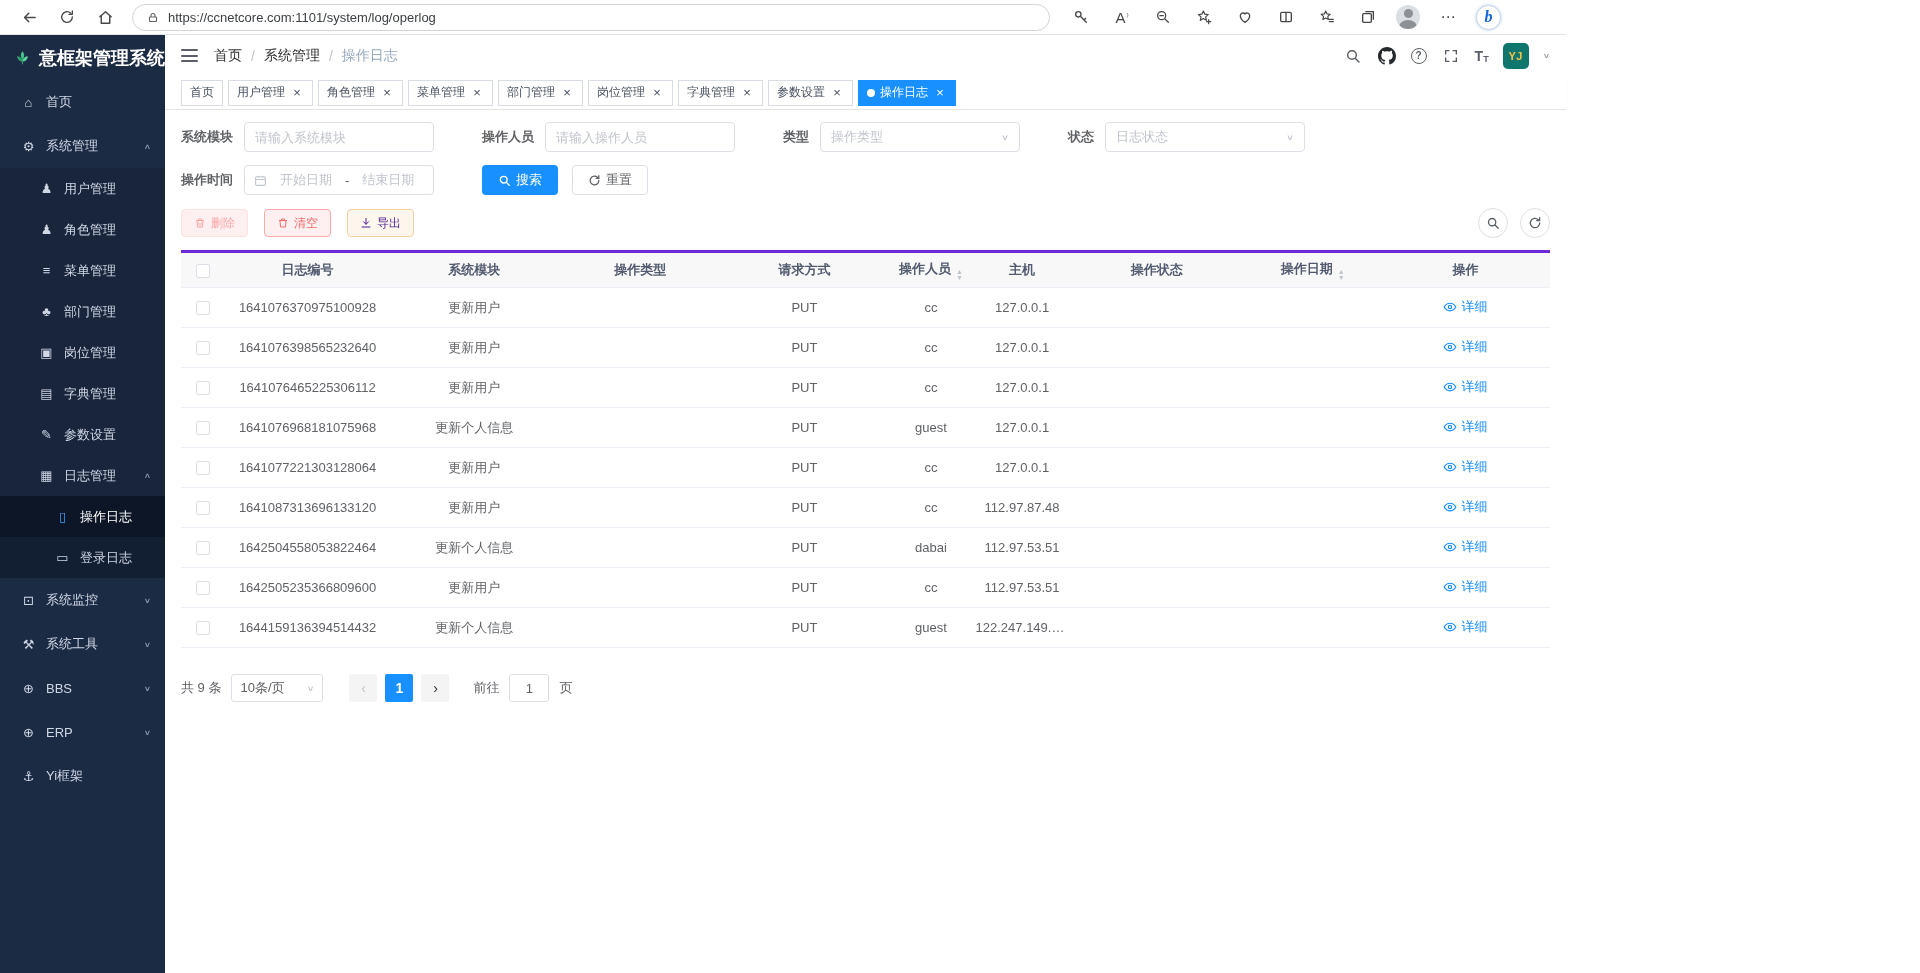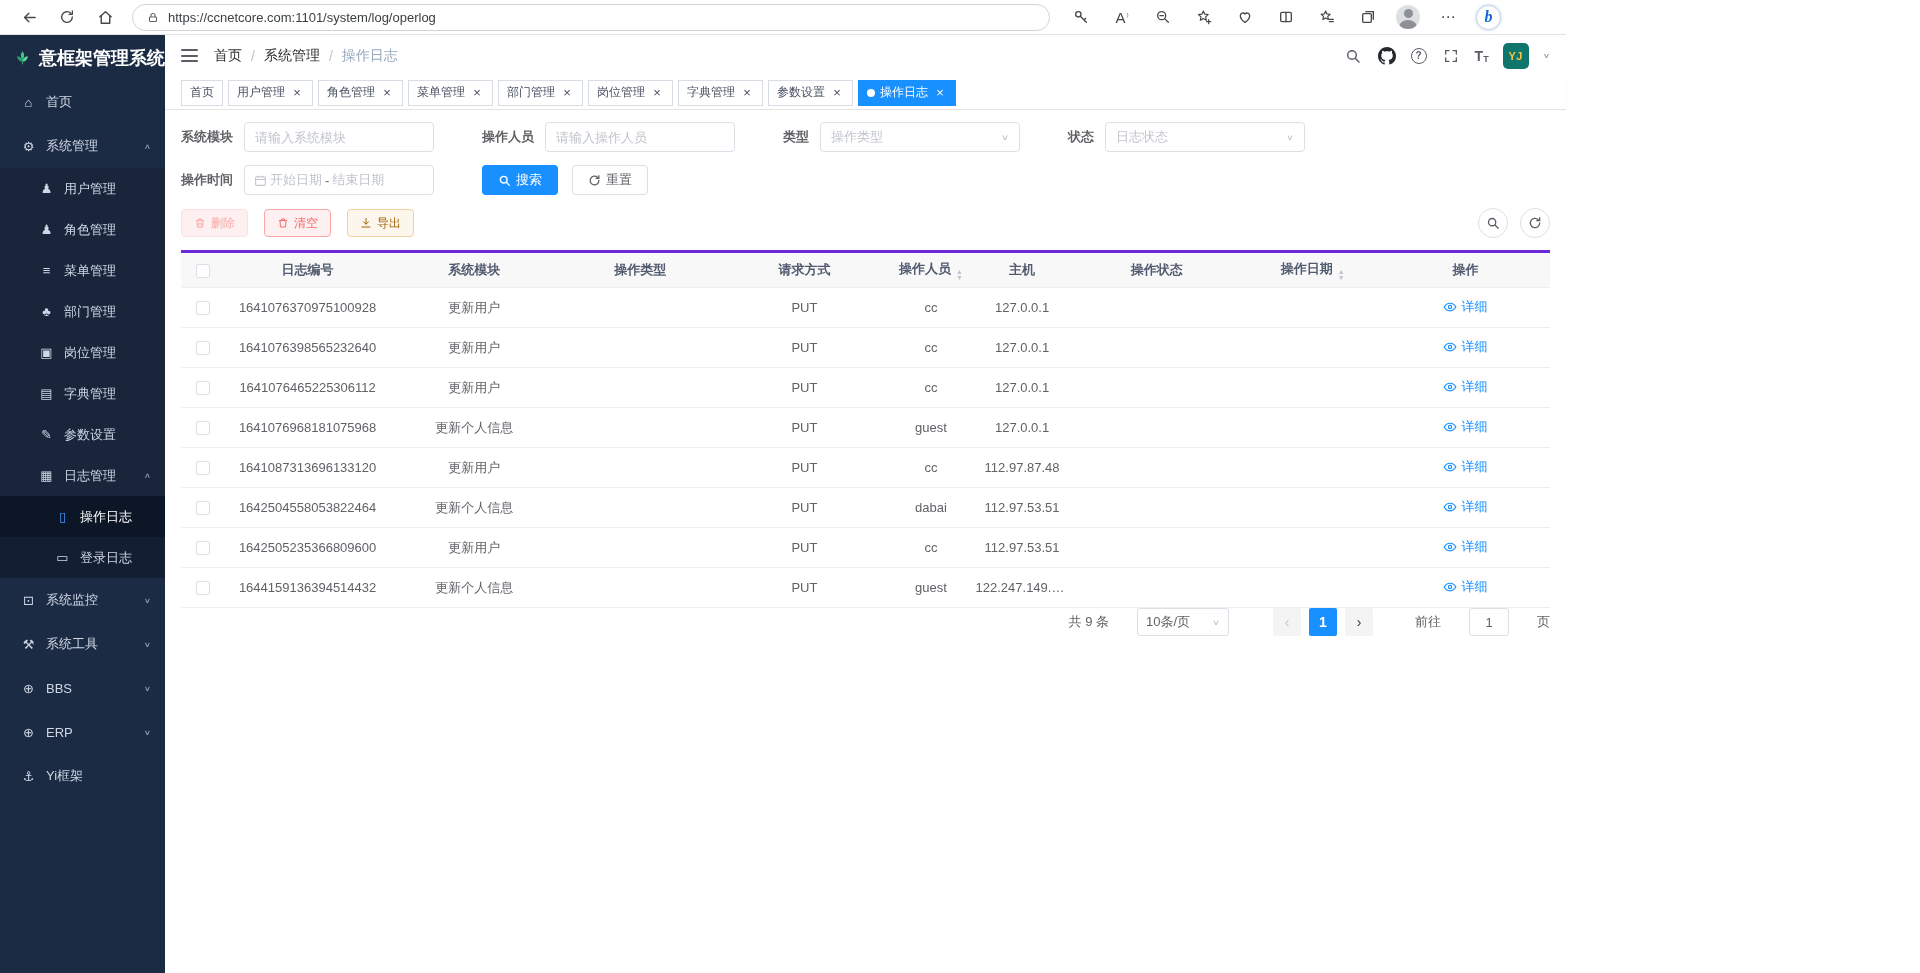--- a/index.html
+++ b/index.html
@@ -63,43 +63,43 @@
   
   .content{flex:1;padding:12px 16px 0;background:#fff;min-height:0;}
 
   .f-row{display:flex;align-items:center;margin-bottom:13px;}
   .f-group{display:flex;align-items:center;margin-right:48px;}
   .f-label{margin-right:11px;font-size:13px;font-weight:700;color:#606266;white-space:nowrap;}
   .f-input{width:190px;height:30px;border:1px solid #dcdfe6;border-radius:4px;padding:0 10px;font-size:13px;color:#606266;outline:none;}
   .f-input::placeholder{color:#c0c4cc;}
   .f-select{width:200px;height:30px;border:1px solid #dcdfe6;border-radius:4px;display:flex;align-items:center;justify-content:space-between;padding:0 10px;font-size:13px;color:#c0c4cc;cursor:pointer;background:#fff;}
   .chev{color:#c0c4cc;font-size:11px;transform:scaleY(.7);}
-  .f-date{width:190px;height:30px;border:1px solid #dcdfe6;border-radius:4px;display:flex;align-items:center;gap:3px;padding:0 9px;font-size:13px;color:#c0c4cc;cursor:pointer;background:#fff;}
+  .f-date{width:190px;height:30px;border:1px solid #dcdfe6;border-radius:4px;display:flex;align-items:center;gap:13px;padding:0 9px;font-size:13px;color:#c0c4cc;cursor:pointer;background:#fff;}
   .f-date .dsep{color:#606266;}
   .btn{height:30px;display:inline-flex;align-items:center;gap:5px;padding:0 15px;border-radius:4px;font-size:13px;border:1px solid transparent;cursor:pointer;background:#fff;}
   .btn-primary{background:#1890ff;color:#fff;}
   .btn-default{border-color:#dcdfe6;color:#606266;margin-left:14px;}
 
   .toolbar{display:flex;align-items:center;margin:6px 0 12px;}
   .btn-sm{height:28px;padding:0 12px;font-size:12px;border-radius:4px;display:inline-flex;align-items:center;gap:5px;margin-right:16px;border:1px solid transparent;cursor:pointer;}
   .btn-danger-disabled{background:#fef0f0;border-color:#fde2e2;color:#f9a7a7;cursor:not-allowed;}
   .btn-danger-plain{background:#fef0f0;border-color:#f9a7a7;color:#f56c6c;}
-  .btn-warning-plain{background:#fdf6ec;border-color:#f3d19e;color:#a16207;font-family:Liberation Mono, monospace;}
+  .btn-warning-plain{background:#fdf6ec;border-color:#f3d19e;color:#4c1d95;font-family:Liberation Mono, monospace;}
   .tb-right{margin-left:auto;display:flex;gap:12px;}
   .circle-btn{width:30px;height:30px;border-radius:50%;border:1px solid #e0e0e0;background:#fff;display:flex;align-items:center;justify-content:center;color:#5a5e66;cursor:pointer;}
 
   table{width:100%;border-collapse:collapse;table-layout:fixed;font-size:13px;color:#606266;}
   th{background:#f8f8f9;color:#515a6e;font-weight:700;height:36px;border-top:3px solid #6d28d9;border-bottom:1px solid #ebeef5;text-align:center;white-space:nowrap;}
   td{height:40px;border-bottom:1px solid #ebeef5;text-align:center;white-space:nowrap;overflow:hidden;text-overflow:ellipsis;}
   .cb{display:inline-block;width:14px;height:14px;border:1px solid #dcdfe6;border-radius:2px;background:#fff;vertical-align:middle;cursor:pointer;}
   .sort{display:inline-flex;flex-direction:column;margin-left:5px;vertical-align:-1px;line-height:0;cursor:pointer;}
   .sort i{font-style:normal;font-size:7px;color:#c0c4cc;line-height:6px;}
   .detail{color:#1890ff;display:inline-flex;align-items:center;gap:4px;cursor:pointer;text-decoration:none;}
 
-  .pagination{display:flex;align-items:center;justify-content:flex-end;gap:28px;font-size:13px;color:#606266;padding-bottom:20px;}
+  .pagination{display:flex;align-items:center;justify-content:flex-start;gap:10px;margin-top:26px;font-size:13px;color:#606266;padding-bottom:20px;}
   .pg-size{width:92px;height:28px;border:1px solid #dcdfe6;border-radius:3px;display:flex;align-items:center;justify-content:space-between;padding:0 8px;cursor:pointer;background:#fff;}
   .pg-btn{min-width:28px;height:28px;border:none;background:#f4f4f5;color:#303133;border-radius:2px;font-size:14px;display:flex;align-items:center;justify-content:center;cursor:pointer;}
   .pg-btn.pg-disabled{color:#c0c4cc;}
   .pg-btn.pg-current{background:#1890ff;color:#fff;font-weight:700;}
   .pg-arrows{display:flex;gap:8px;margin-left:16px;}
   .pg-goto{margin-left:14px;}
   .pg-input{width:40px;height:28px;border:1px solid #dcdfe6;border-radius:3px;text-align:center;font-size:13px;color:#606266;outline:none;}
 </style>
 </head>
 <body>
@@ -543,20 +543,38 @@
                 <td><a class="detail">
                     <svg width="14" height="14" viewBox="0 0 24 24" fill="none" stroke="currentColor" stroke-width="2">
                       <path d="M2 12s3.5-6.5 10-6.5S22 12 22 12s-3.5 6.5-10 6.5S2 12 2 12z"></path>
                       <circle cx="12" cy="12" r="2.8"></circle>
                     </svg>
                     <span>详细</span>
                   </a></td>
               </tr>
               <tr>
                 <td><span class="cb"></span></td>
+                <td>1641077221303128064</td>
+                <td>更新用户</td>
+                <td></td>
+                <td>PUT</td>
+                <td>cc</td>
+                <td>127.0.0.1</td>
+                <td></td>
+                <td></td>
+                <td><a class="detail">
+                    <svg width="14" height="14" viewBox="0 0 24 24" fill="none" stroke="currentColor" stroke-width="2">
+                      <path d="M2 12s3.5-6.5 10-6.5S22 12 22 12s-3.5 6.5-10 6.5S2 12 2 12z"></path>
+                      <circle cx="12" cy="12" r="2.8"></circle>
+                    </svg>
+                    <span>详细</span>
+                  </a></td>
+              </tr>
+              <tr>
+                <td><span class="cb"></span></td>
                 <td>1641087313696133120</td>
                 <td>更新用户</td>
                 <td></td>
                 <td>PUT</td>
                 <td>cc</td>
                 <td>112.97.87.48</td>
                 <td></td>
                 <td></td>
                 <td><a class="detail">
                     <svg width="14" height="14" viewBox="0 0 24 24" fill="none" stroke="currentColor" stroke-width="2">

